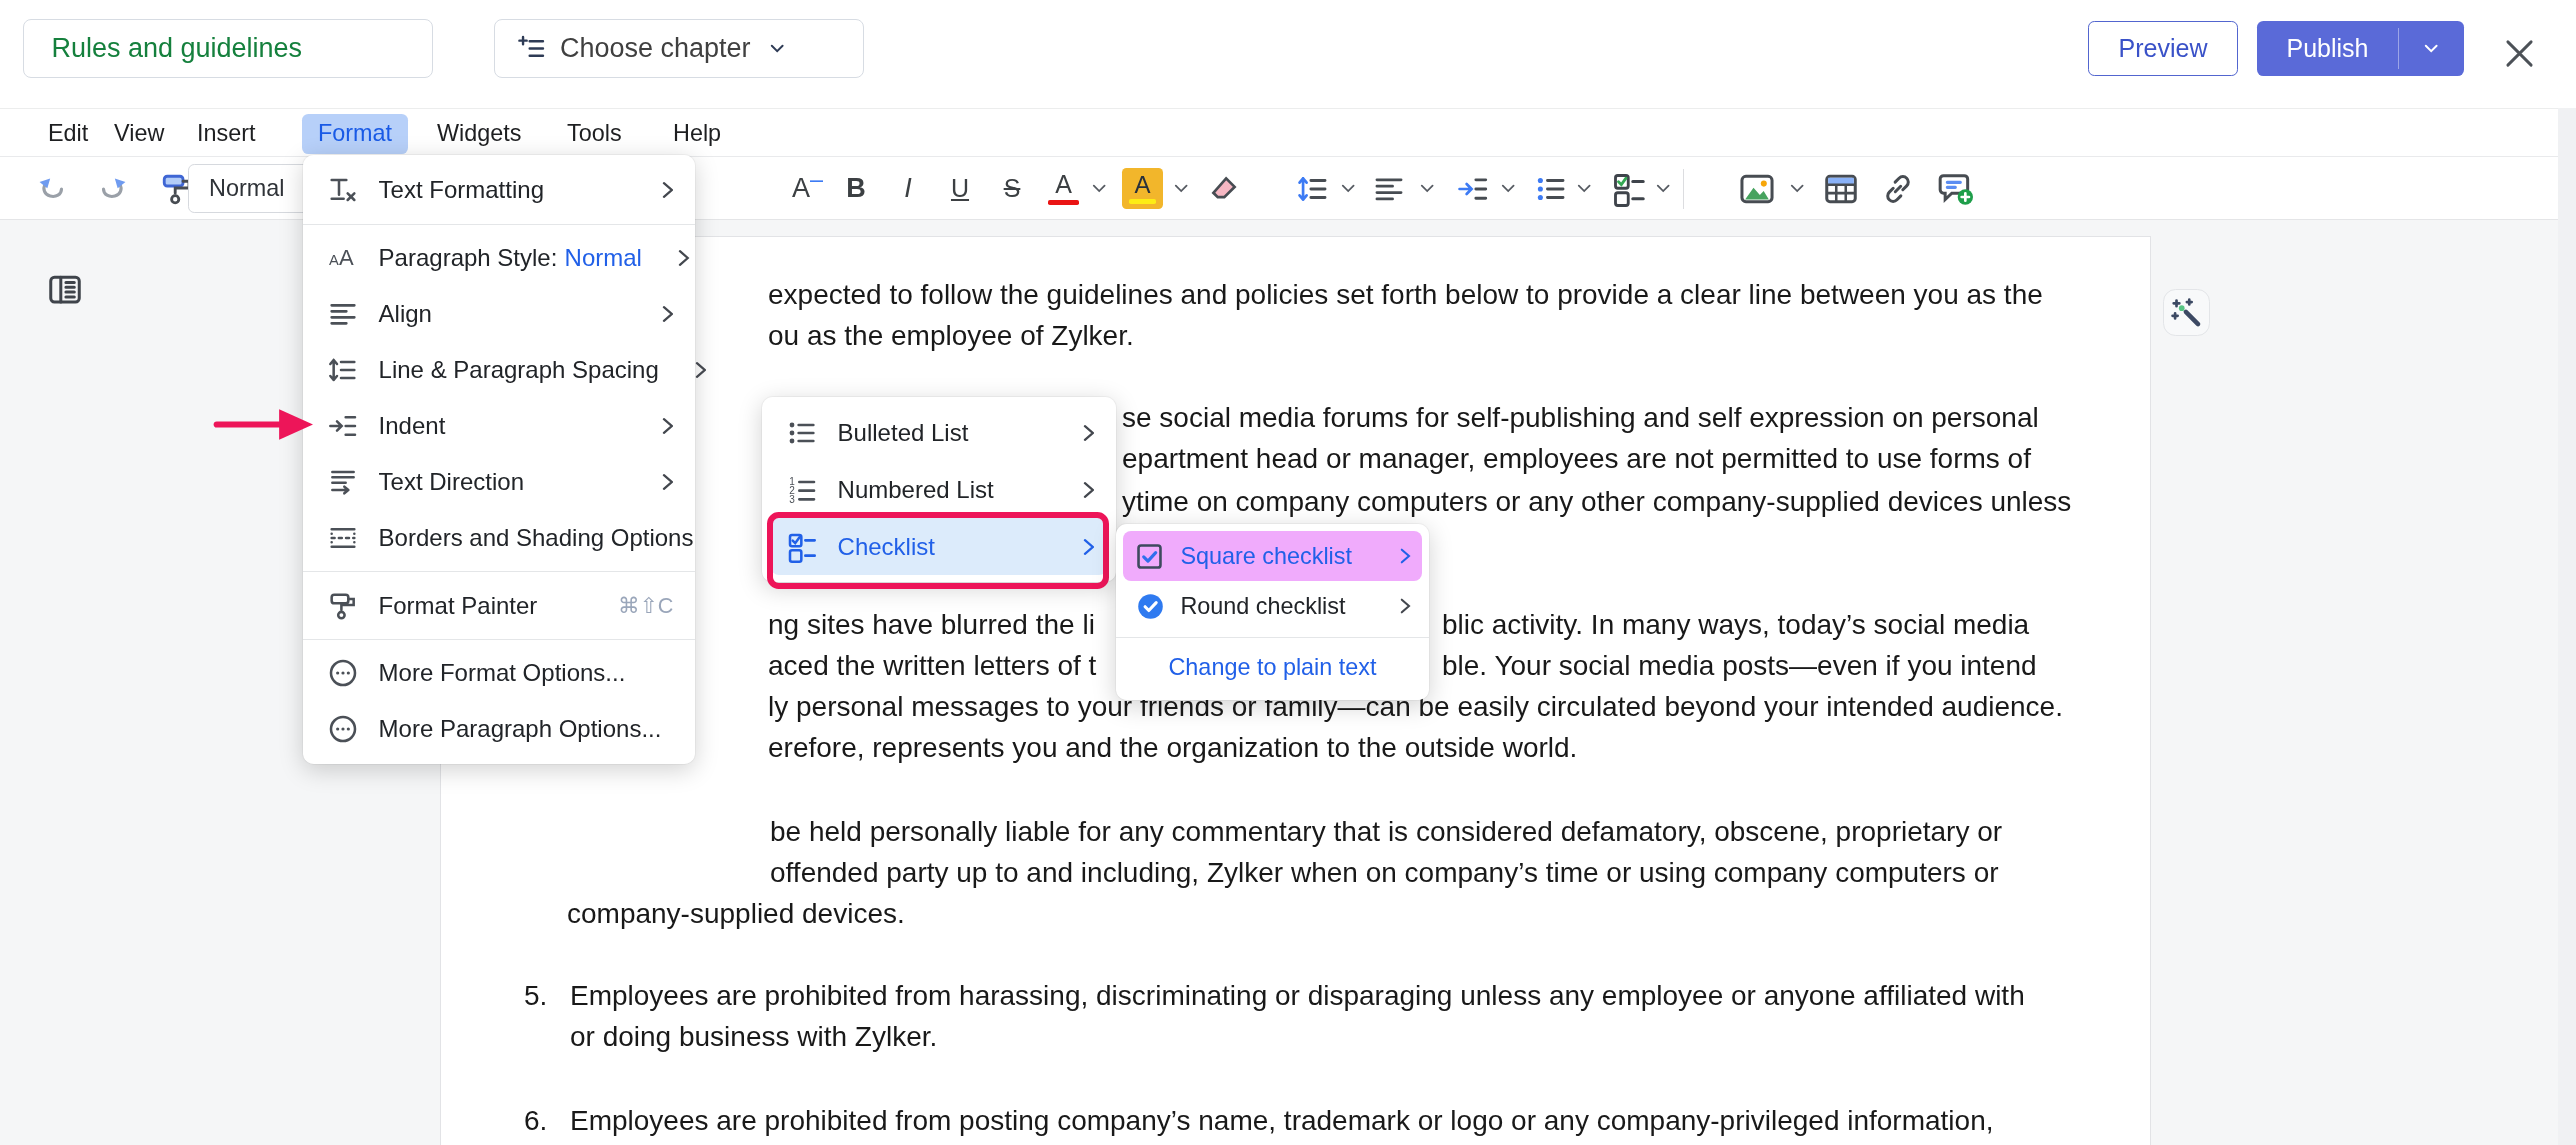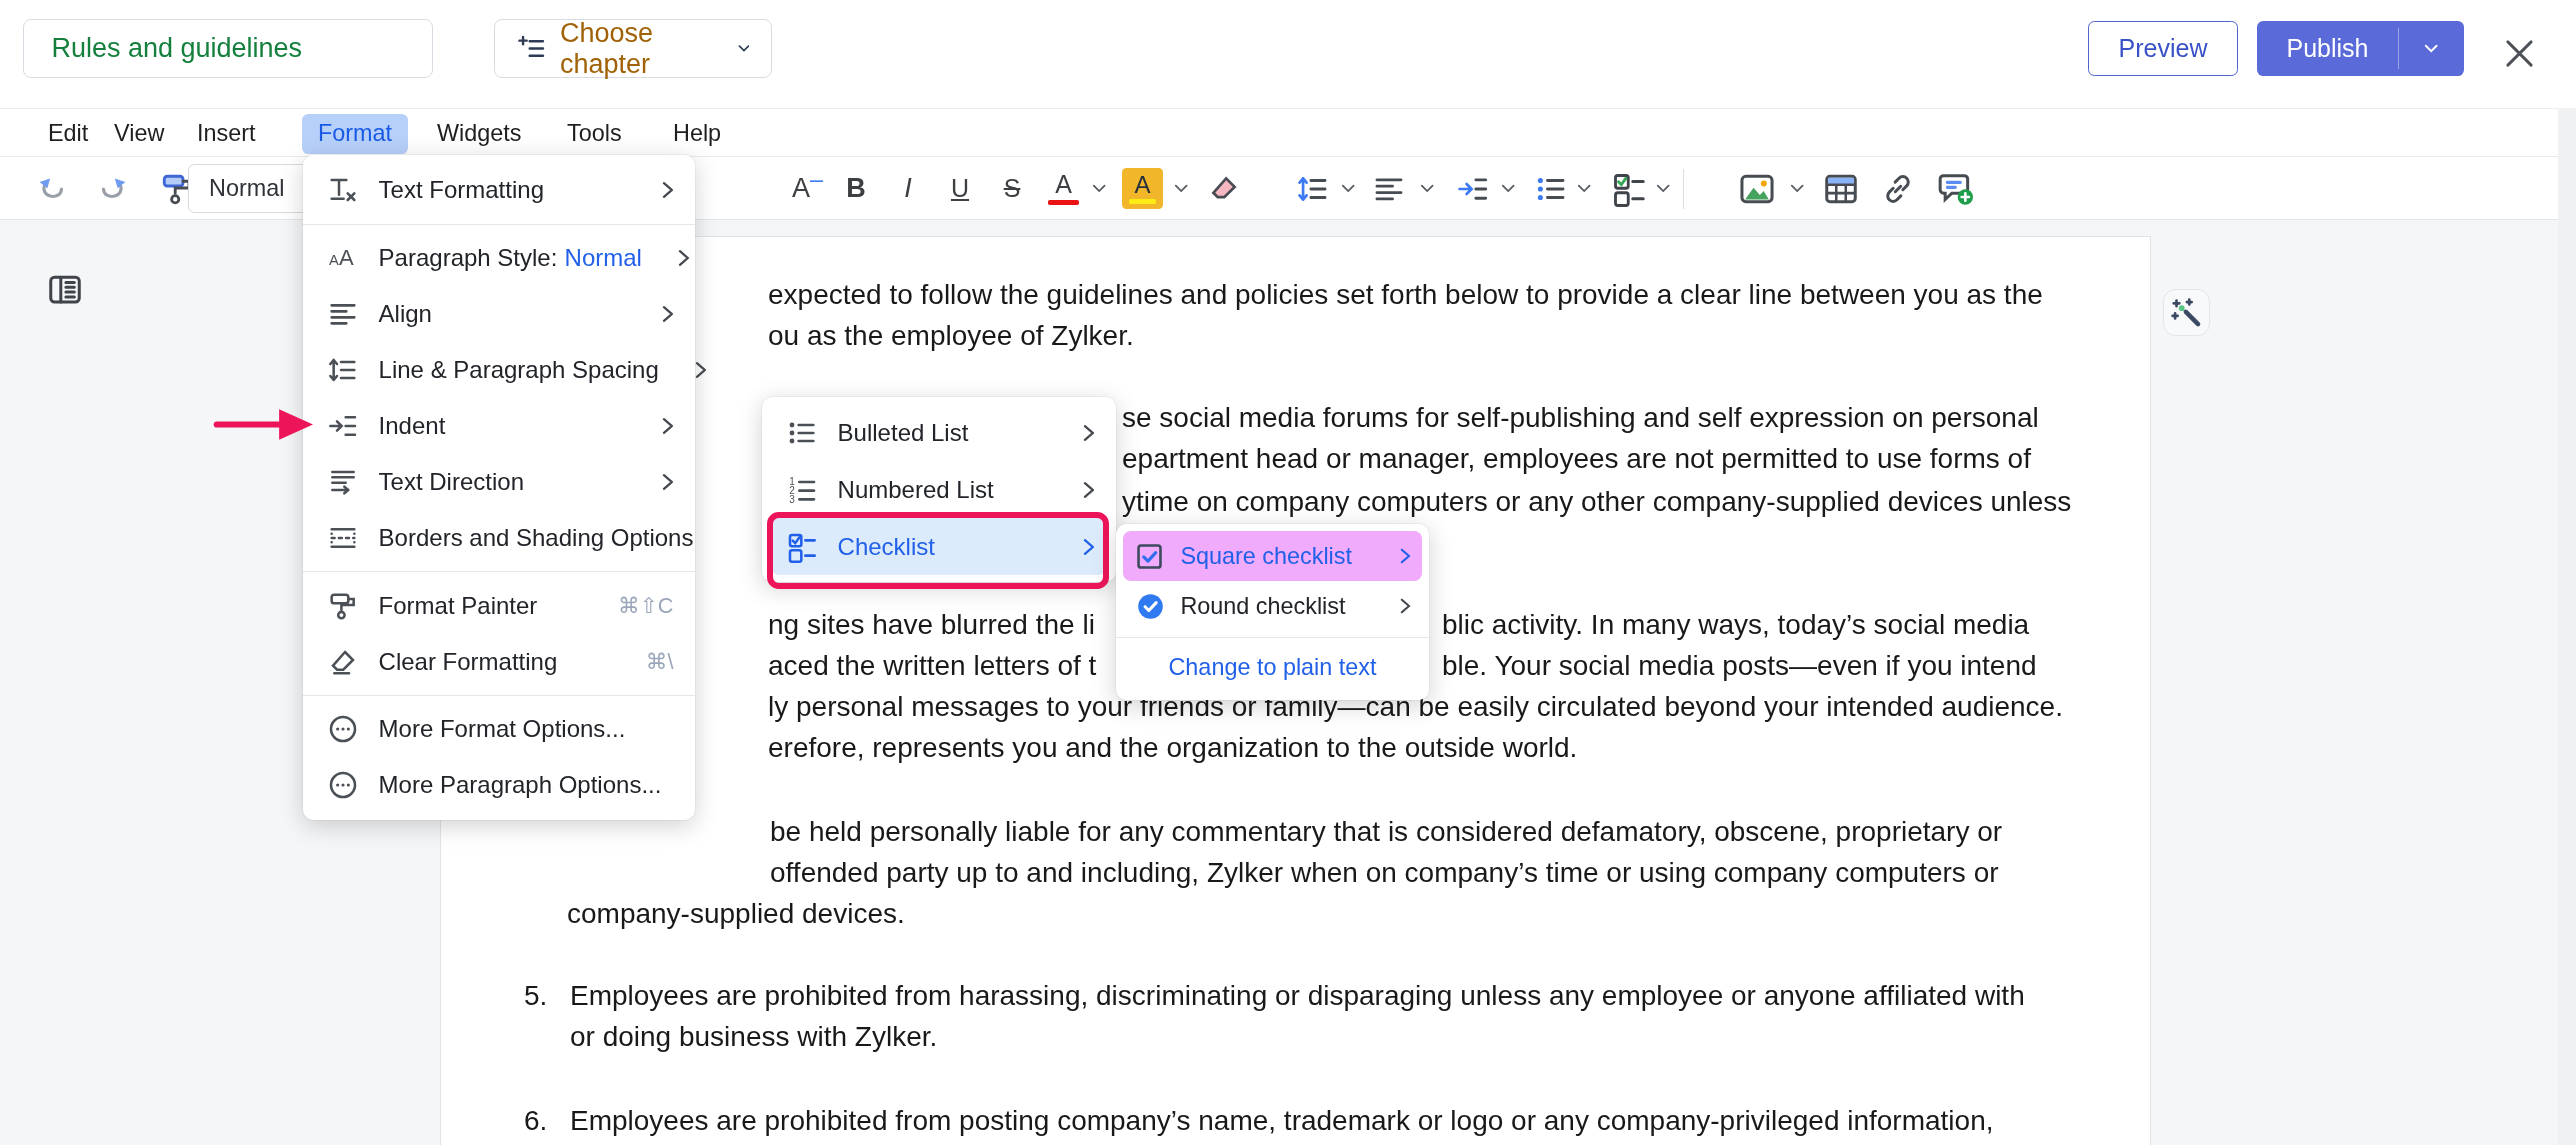--- a/index.html
+++ b/index.html
@@ -2,21 +2,21 @@
 <html style="font-size:14.4px"><head>
 <meta charset="utf-8">
 <style>
 *{margin:0;padding:0;box-sizing:border-box}
 html,body{width:2576px;height:1145px;overflow:hidden;font-family:"Liberation Sans",sans-serif;background:#f5f6f7}
 svg{display:block}
 
 
 .hdr{position:absolute;left:0;top:0;width:2576px;height:108px;background:#fff;z-index:5}
 .title-input{position:absolute;left:23.4px;top:19px;width:410px;height:59px;border:1.8px solid #d7dce3;border-radius:8px;font-family:"Liberation Sans",sans-serif;font-size:27px;color:#15803d;padding:17px 27px;background:#fff;outline:none}
-.chapter-btn{position:absolute;left:494px;top:19px;width:278px;height:59px;border:1.8px solid #d7dce3;border-radius:8px;background:#fff;display:flex;align-items:center;gap:14.4px;padding:0 21.6px;font-size:27px;color:#a16207;cursor:pointer}
+.chapter-btn{position:absolute;left:494px;top:19px;width:370px;height:59px;border:1.8px solid #d7dce3;border-radius:8px;background:#fff;display:flex;align-items:center;gap:14.4px;padding:0 21.6px;font-size:27px;color:#404040;cursor:pointer}
 .preview-btn{position:absolute;left:2088px;top:20.7px;width:150px;height:55px;border:1.8px solid #5265cf;border-radius:6.3px;background:#fff;color:#3a52c8;font-size:25px;display:flex;align-items:center;justify-content:center;cursor:pointer}
 .publish-btn{position:absolute;left:2257px;top:20.7px;width:207px;height:55px;border-radius:6.3px;background:#5a6ad8;color:#fff;display:flex;align-items:stretch;cursor:pointer}
 .publish-main{width:141px;display:flex;align-items:center;justify-content:center;font-size:25px}
 .publish-sep{width:0.9px;background:rgba(255,255,255,.4);margin:7.2px 0}
 .publish-caret{flex:1;display:flex;align-items:center;justify-content:center}
 .close-x{position:absolute;left:2504px;top:38px;width:31px;height:31px;cursor:pointer}
 
 
 .mbar{position:absolute;left:0;top:108px;width:2576px;height:49px;background:#fff;border-top:0.9px solid #eceded;border-bottom:0.9px solid #e9eaec;z-index:5}
 .mbar .mi-item{position:absolute;top:0;height:49px;line-height:49px;font-size:23.4px;color:#1e1f21;cursor:pointer}
@@ -436,31 +436,20 @@
       <svg width="32" height="32" viewBox="0 0 24 24" fill="none" stroke="currentColor" stroke-width="1.9" stroke-linecap="round">
           <rect x="3.5" y="3.5" width="12.5" height="6.5" rx="2"></rect>
           <path d="M16 6.8 h4 v4.5 h-9.2 v3.6"></path>
           <circle cx="10.8" cy="18.8" r="2.4"></circle>
         </svg>
     </span>
     <span class="ml">Format Painter</span>
       <span class="sp"></span>
     <span class="kbd">⌘⇧C</span>
   </div>
-  <div class="mrow">
-    <span class="mi">
-      <svg width="32" height="32" viewBox="0 0 24 24" fill="none" stroke="currentColor" stroke-width="1.9" stroke-linecap="round">
-          <path d="M13.5 4.5 l6 6 L12.2 17.8 h-4.6 l-3.1-3.1 z"></path>
-          <path d="M5.5 20.5 h11"></path>
-        </svg>
-    </span>
-    <span class="ml">Clear Formatting</span>
-      <span class="sp"></span>
-    <span class="kbd">⌘\</span>
-  </div>
   <div class="mdiv"></div>
   <div class="mrow">
     <span class="mi">
       <svg width="32" height="32" viewBox="0 0 24 24" fill="none">
           <circle cx="12" cy="12" r="9" stroke="currentColor" stroke-width="1.9"></circle>
           <circle cx="8" cy="12" r="1.2" fill="currentColor"></circle>
           <circle cx="12" cy="12" r="1.2" fill="currentColor"></circle>
           <circle cx="16" cy="12" r="1.2" fill="currentColor"></circle>
         </svg>
     </span>

